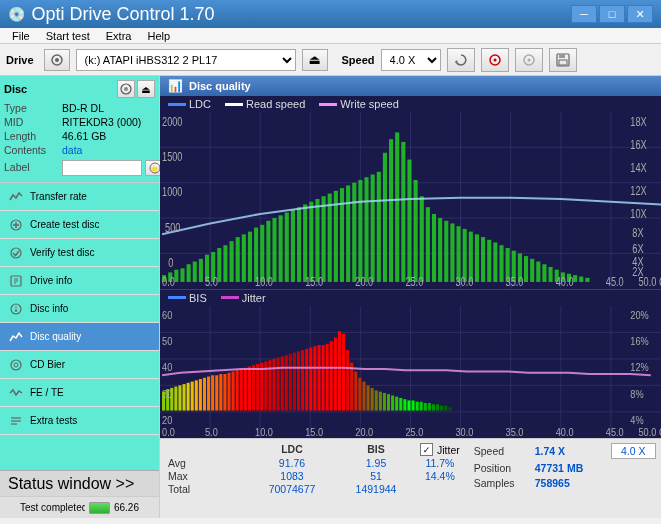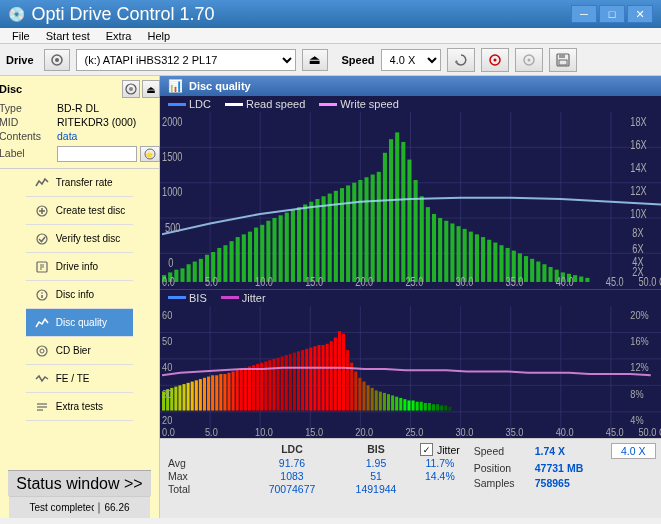--- a/index.html
+++ b/index.html
@@ -80,26 +80,25 @@
 
     
     .main-layout {
       display: flex;
       height: calc(524px - 28px - 22px - 32px);
     }
 
     
     .sidebar {
       width: 160px;
-      background: #fef9c3;
+      background: #5eead4;
       border-right: 1px solid #ccc;
       display: flex;
       flex-direction: column;
       flex-shrink: 0;
-      align-items: center;
     }
 
     
     .disc-panel {
       border-bottom: 1px solid #ccc;
       padding: 4px;
     }
     .disc-header {
       display: flex;
       align-items: center;
@@ -326,20 +325,24 @@
       </div>
       <div class="disc-row">
         <span class="disc-key">Type</span>
         <span class="disc-val">BD-R DL</span>
       </div>
       <div class="disc-row">
         <span class="disc-key">MID</span>
         <span class="disc-val">RITEKDR3 (000)</span>
       </div>
       <div class="disc-row">
+        <span class="disc-key">Length</span>
+        <span class="disc-val">46.61 GB</span>
+      </div>
+      <div class="disc-row">
         <span class="disc-key">Contents</span>
         <span class="disc-val blue">data</span>
       </div>
       <div class="disc-row" style="align-items:center;">
         <span class="disc-key">Label</span>
         <div class="label-row">
           <input class="label-input" type="text" value="" style="">
           <div class="label-btn">
             <svg width="12" height="12" viewBox="0 0 12 12">
                 <circle cx="6" cy="6" r="5" fill="none" stroke="#666" stroke-width="1"></circle>

